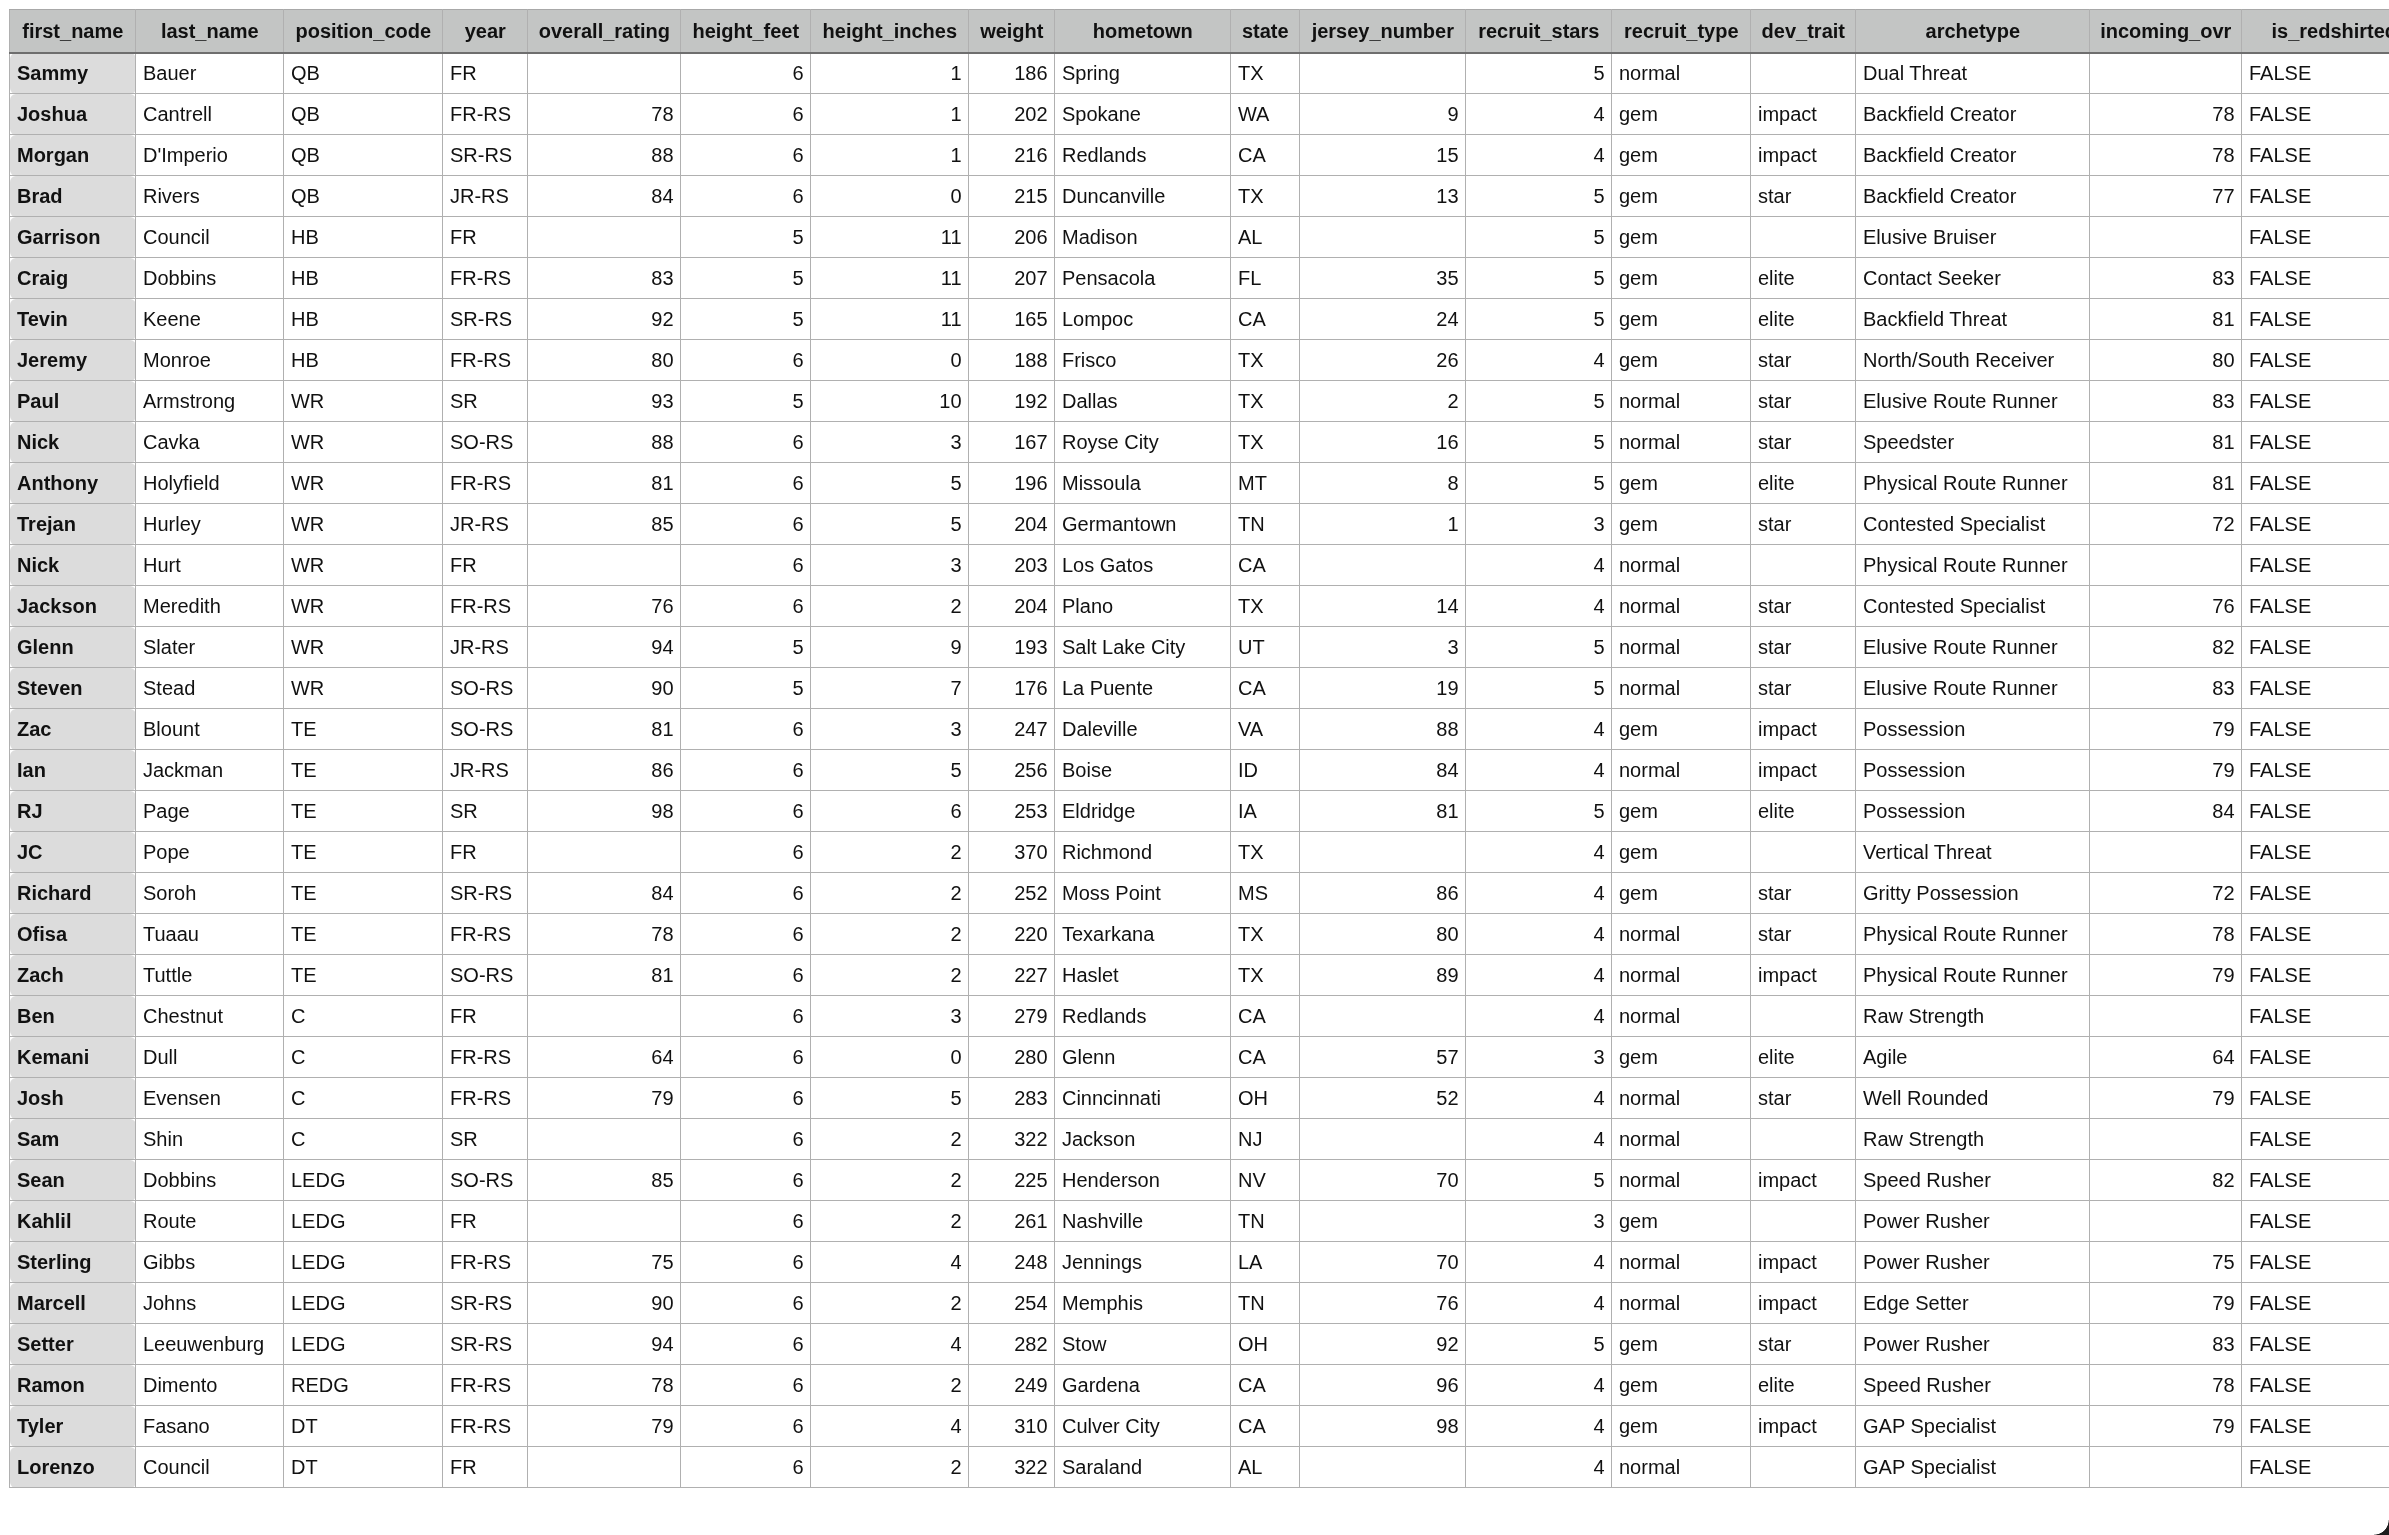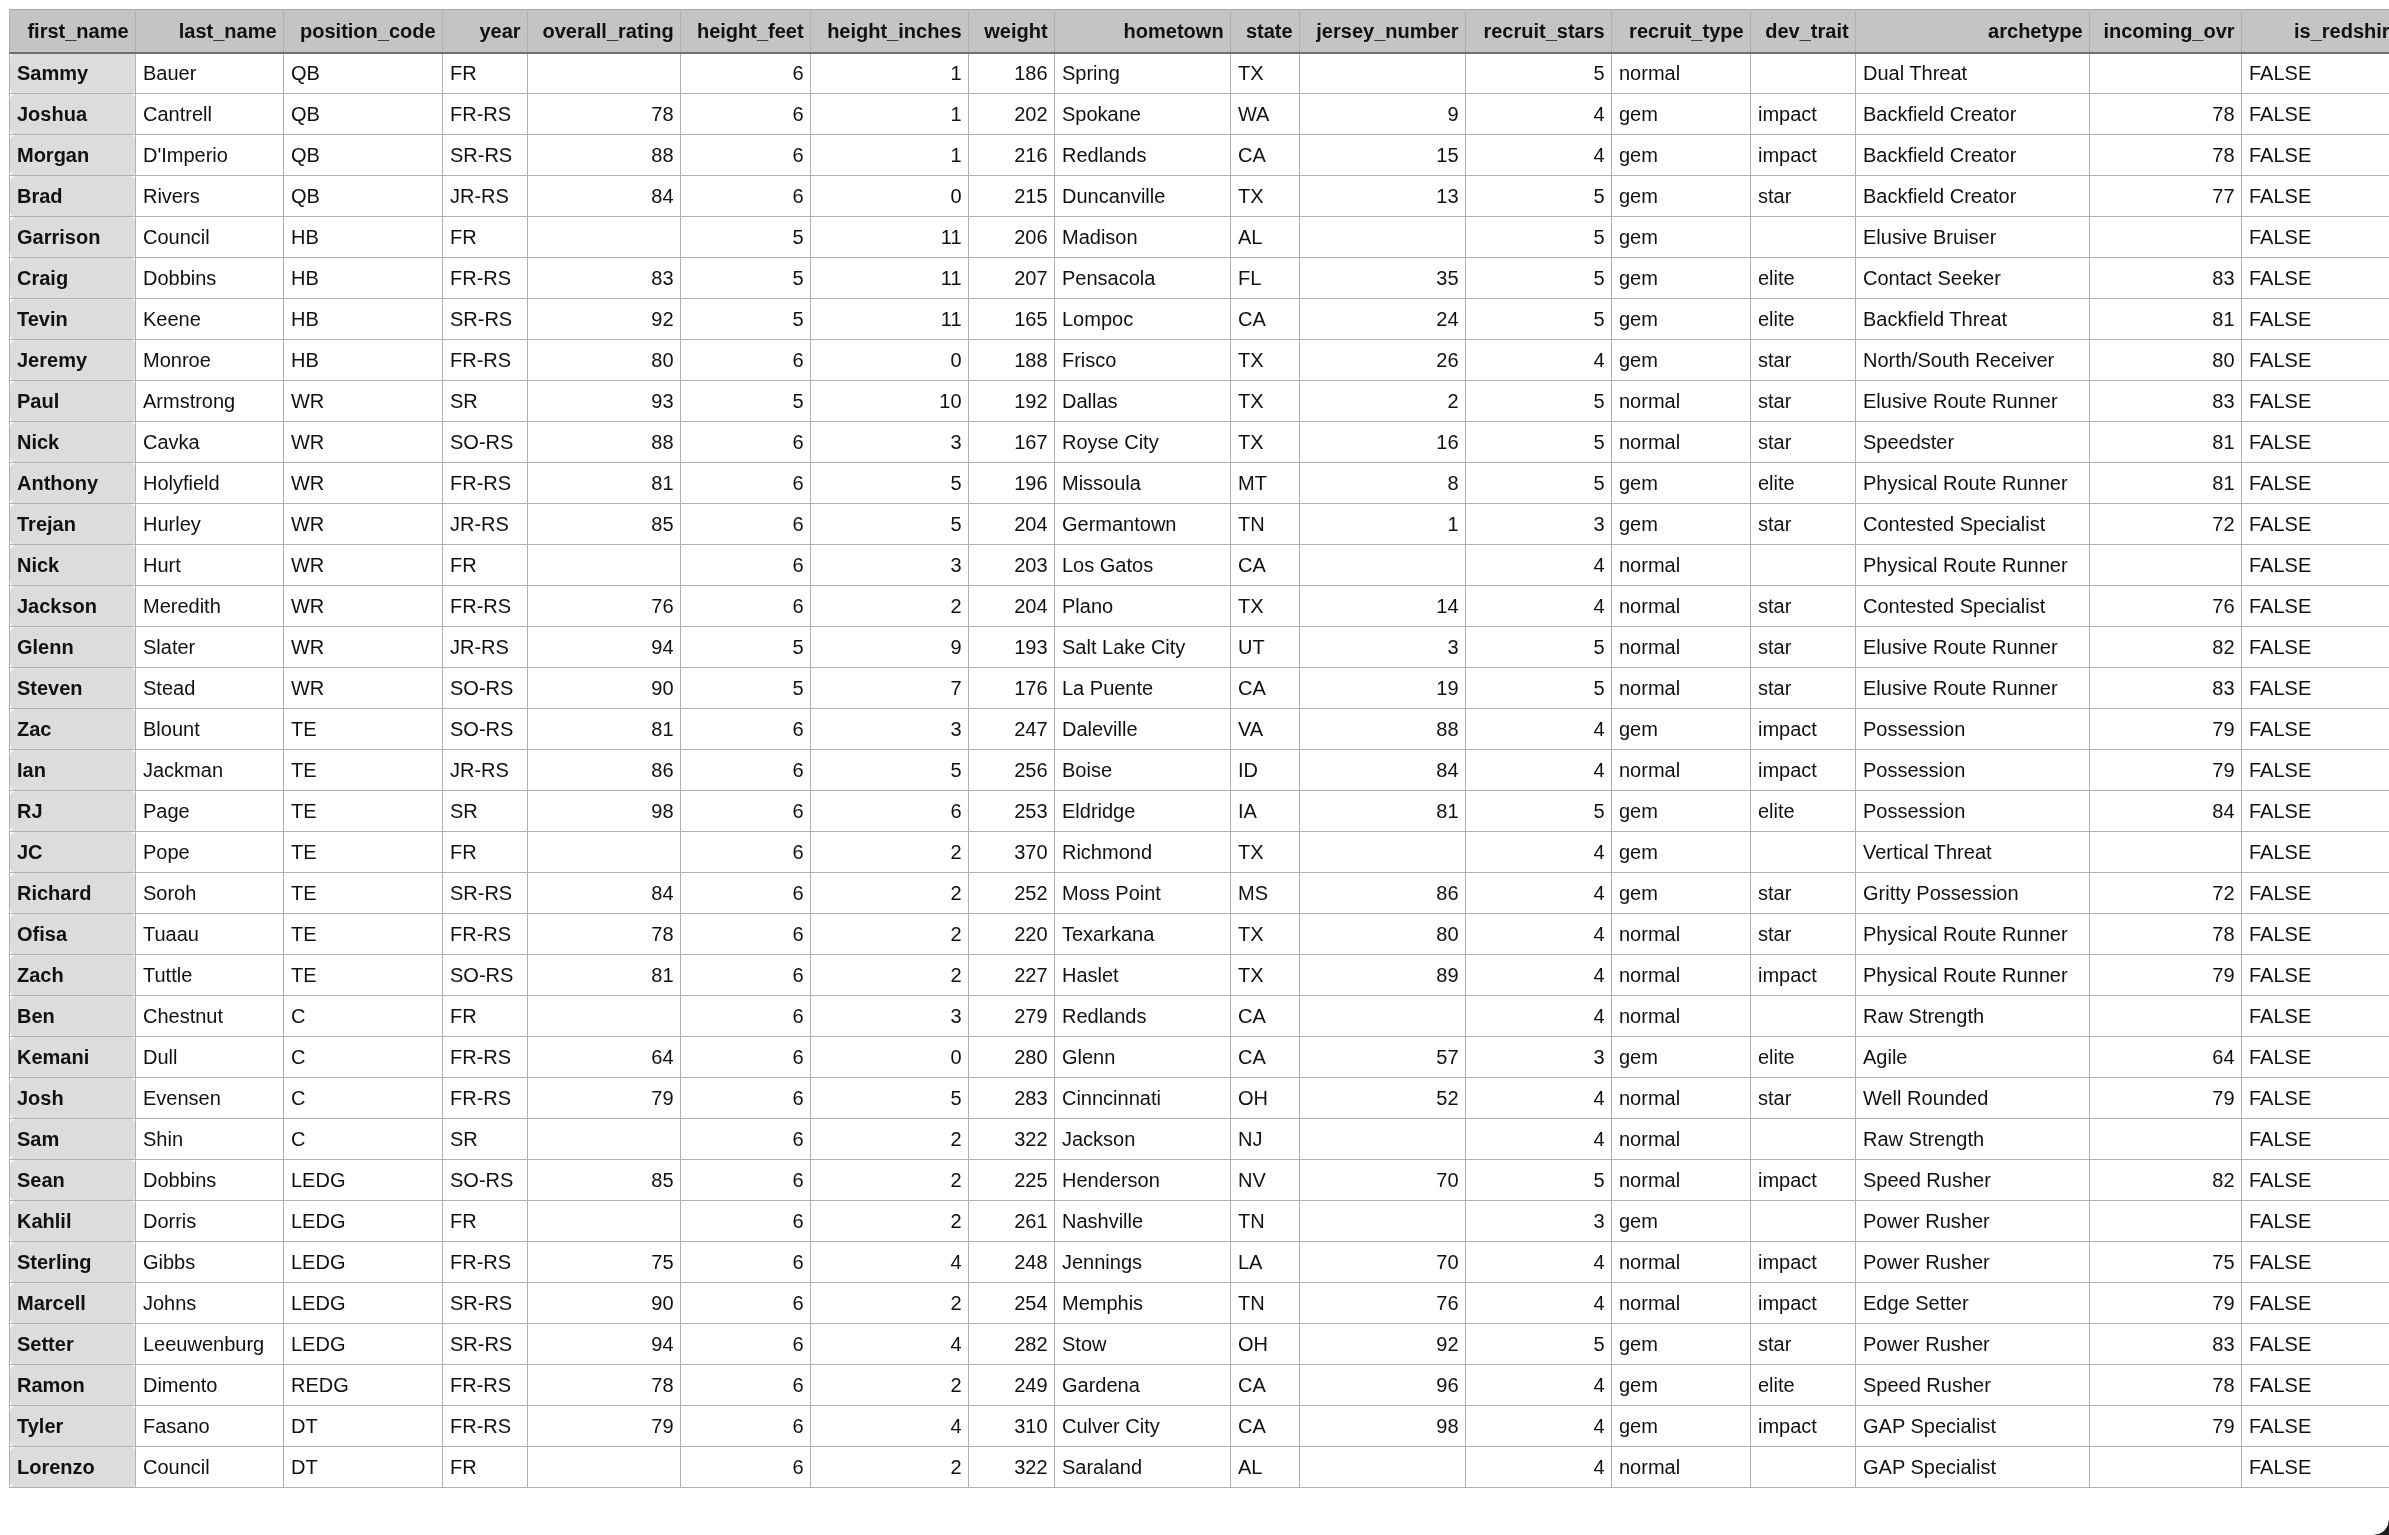--- a/index.html
+++ b/index.html
@@ -29,21 +29,21 @@
       height: 41px;
       padding: 0 6.7px;
       white-space: nowrap;
       overflow: hidden;
       border: 1.3px solid #b0b0b0;
       box-sizing: border-box;
     }
     table.grid th {
       background: #c3c5c4;
       font-weight: bold;
-      text-align: right;
+      text-align: center;
       height: 43px;
       border-bottom: 2.5px solid #6e6e6e;
       border-top: 1.3px solid #a8a8a8;
       color: #111111;
     }
     table.grid td {
       background: #ffffff;
       font-weight: normal;
     }
     table.grid td.c0 {
@@ -635,21 +635,21 @@
           <td class="num">70</td>
           <td class="num">5</td>
           <td class="txt">normal</td>
           <td class="txt">impact</td>
           <td class="txt">Speed Rusher</td>
           <td class="num">82</td>
           <td class="txt">FALSE</td>
         </tr>
         <tr>
           <td class="c0 txt">Kahlil</td>
-          <td class="txt">Dorris</td>
+          <td class="txt">Route</td>
           <td class="txt">LEDG</td>
           <td class="txt">FR</td>
           <td class="num"></td>
           <td class="num">6</td>
           <td class="num">2</td>
           <td class="num">261</td>
           <td class="txt">Nashville</td>
           <td class="txt">TN</td>
           <td class="num"></td>
           <td class="num">3</td>

